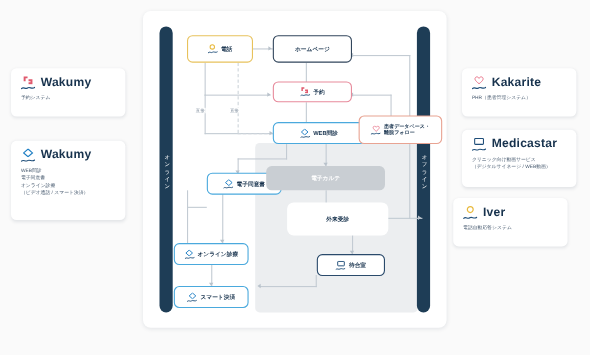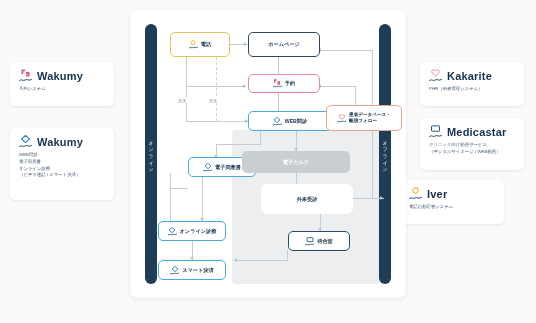--- a/index.html
+++ b/index.html
@@ -11,21 +11,21 @@
     overflow:hidden; position:relative;
   }
   .stage { position:absolute; inset:0; }
 
   
   .card {
     position:absolute; background:#ffffff; border-radius:5px;
     box-shadow:0 1px 3px rgba(20,40,70,.10);
     padding:7px 9px;
   }
-  .card-head { display:flex; align-items:center; gap:5px; }
+  .card-head { display:flex; align-items:flex-start; gap:5px; }
   .card-title { font-size:11px; font-weight:700; color:#17324d; letter-spacing:.2px; }
   .card-sub { margin-top:4px; font-size:4.4px; color:#46596e; line-height:1.55; }
   .card-sub div { white-space:nowrap; }
 
   .brand-ico { width:13px; height:13px; position:relative; flex:none; }
   .brand-ico .glyph { position:absolute; top:0; left:1px; width:11px; height:8px; }
   .brand-ico .wave { position:absolute; bottom:0px; left:0px; width:13px; height:4px; }
 
   
   .canvas {
@@ -168,21 +168,21 @@
           </svg>
       </span>
       <span class="card-title">Medicastar</span>
     </div>
     <div class="card-sub">
       <div>クリニック向け動画サービス</div>
       <div>（デジタルサイネージ / WEB動画）</div>
     </div>
   </div>
 
-  <div class="card" style="left:400px; top:180px; width:104px; height:44px;">
+  <div class="card" style="left:412px; top:180px; width:104px; height:44px;">
     <div class="card-head">
       <span class="brand-ico">
         <svg class="glyph" viewBox="0 0 24 18">
             <circle cx="12" cy="8" r="6" fill="none" stroke="#e8b93c" stroke-width="2.4"></circle>
           </svg>
         <svg class="wave" viewBox="0 0 26 8">
             <path d="M1 5 C5 1, 8 7, 12 4 C16 1, 20 7, 25 3" stroke="#1f4e79" stroke-width="2" fill="none" stroke-linecap="round"></path>
           </svg>
       </span>
       <span class="card-title">Iver</span>

